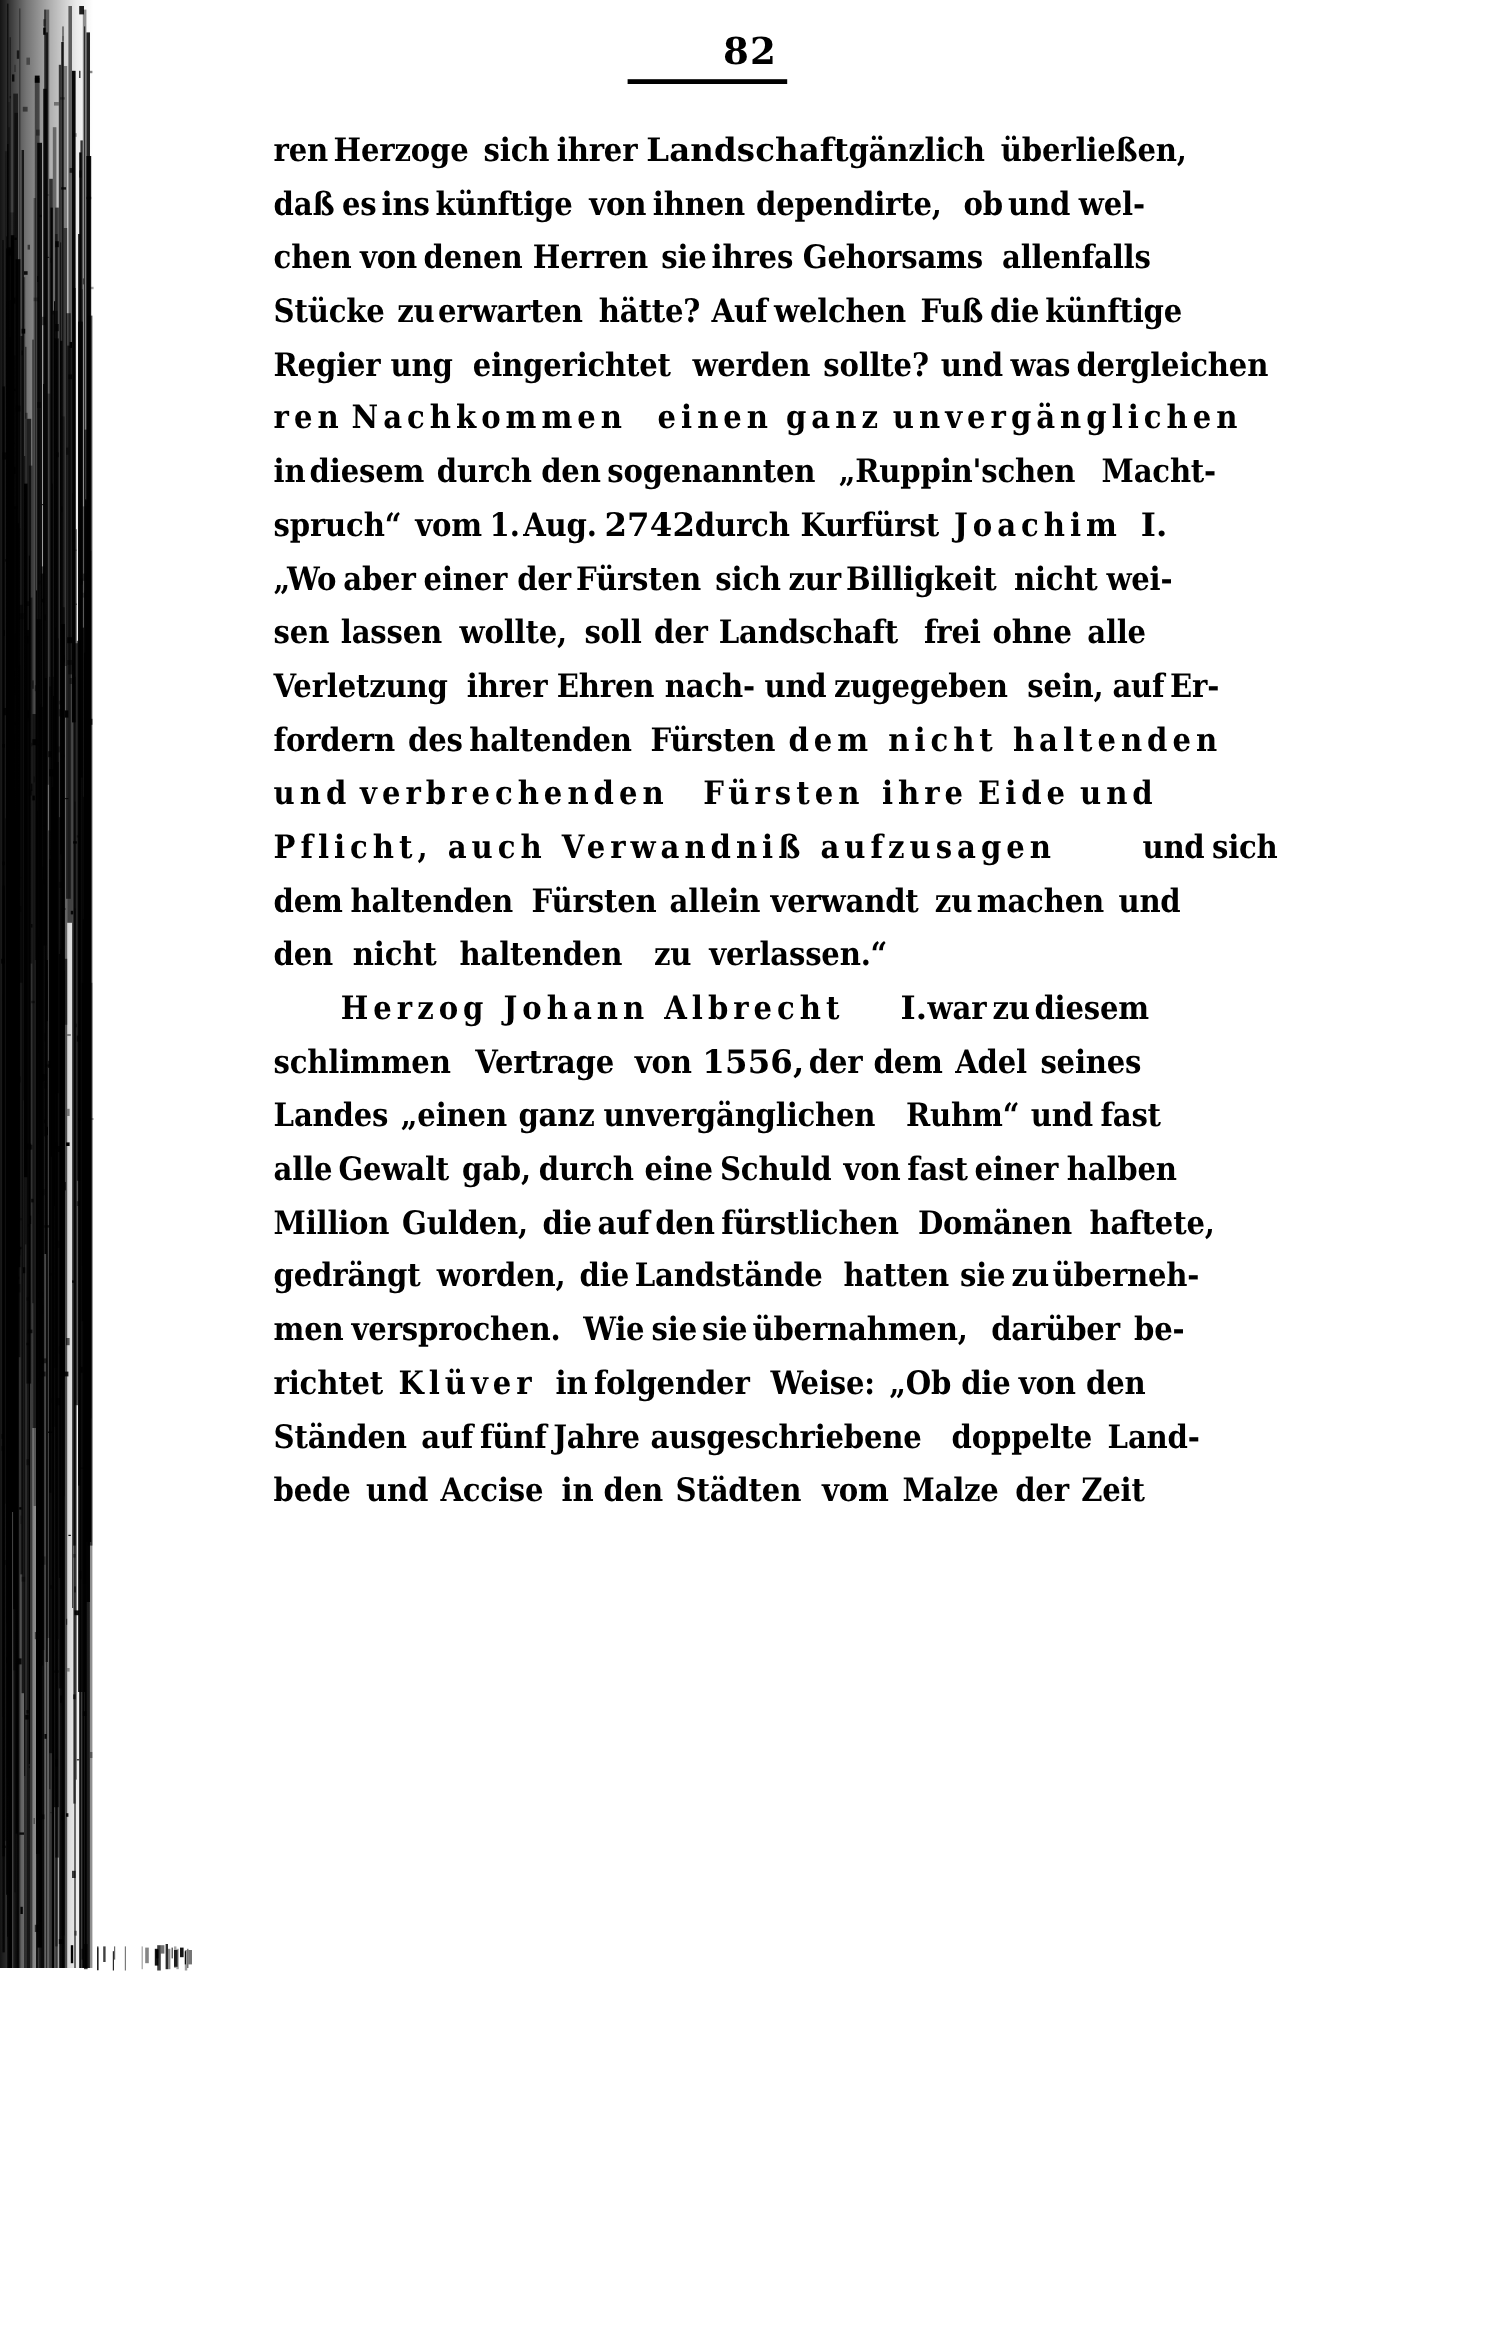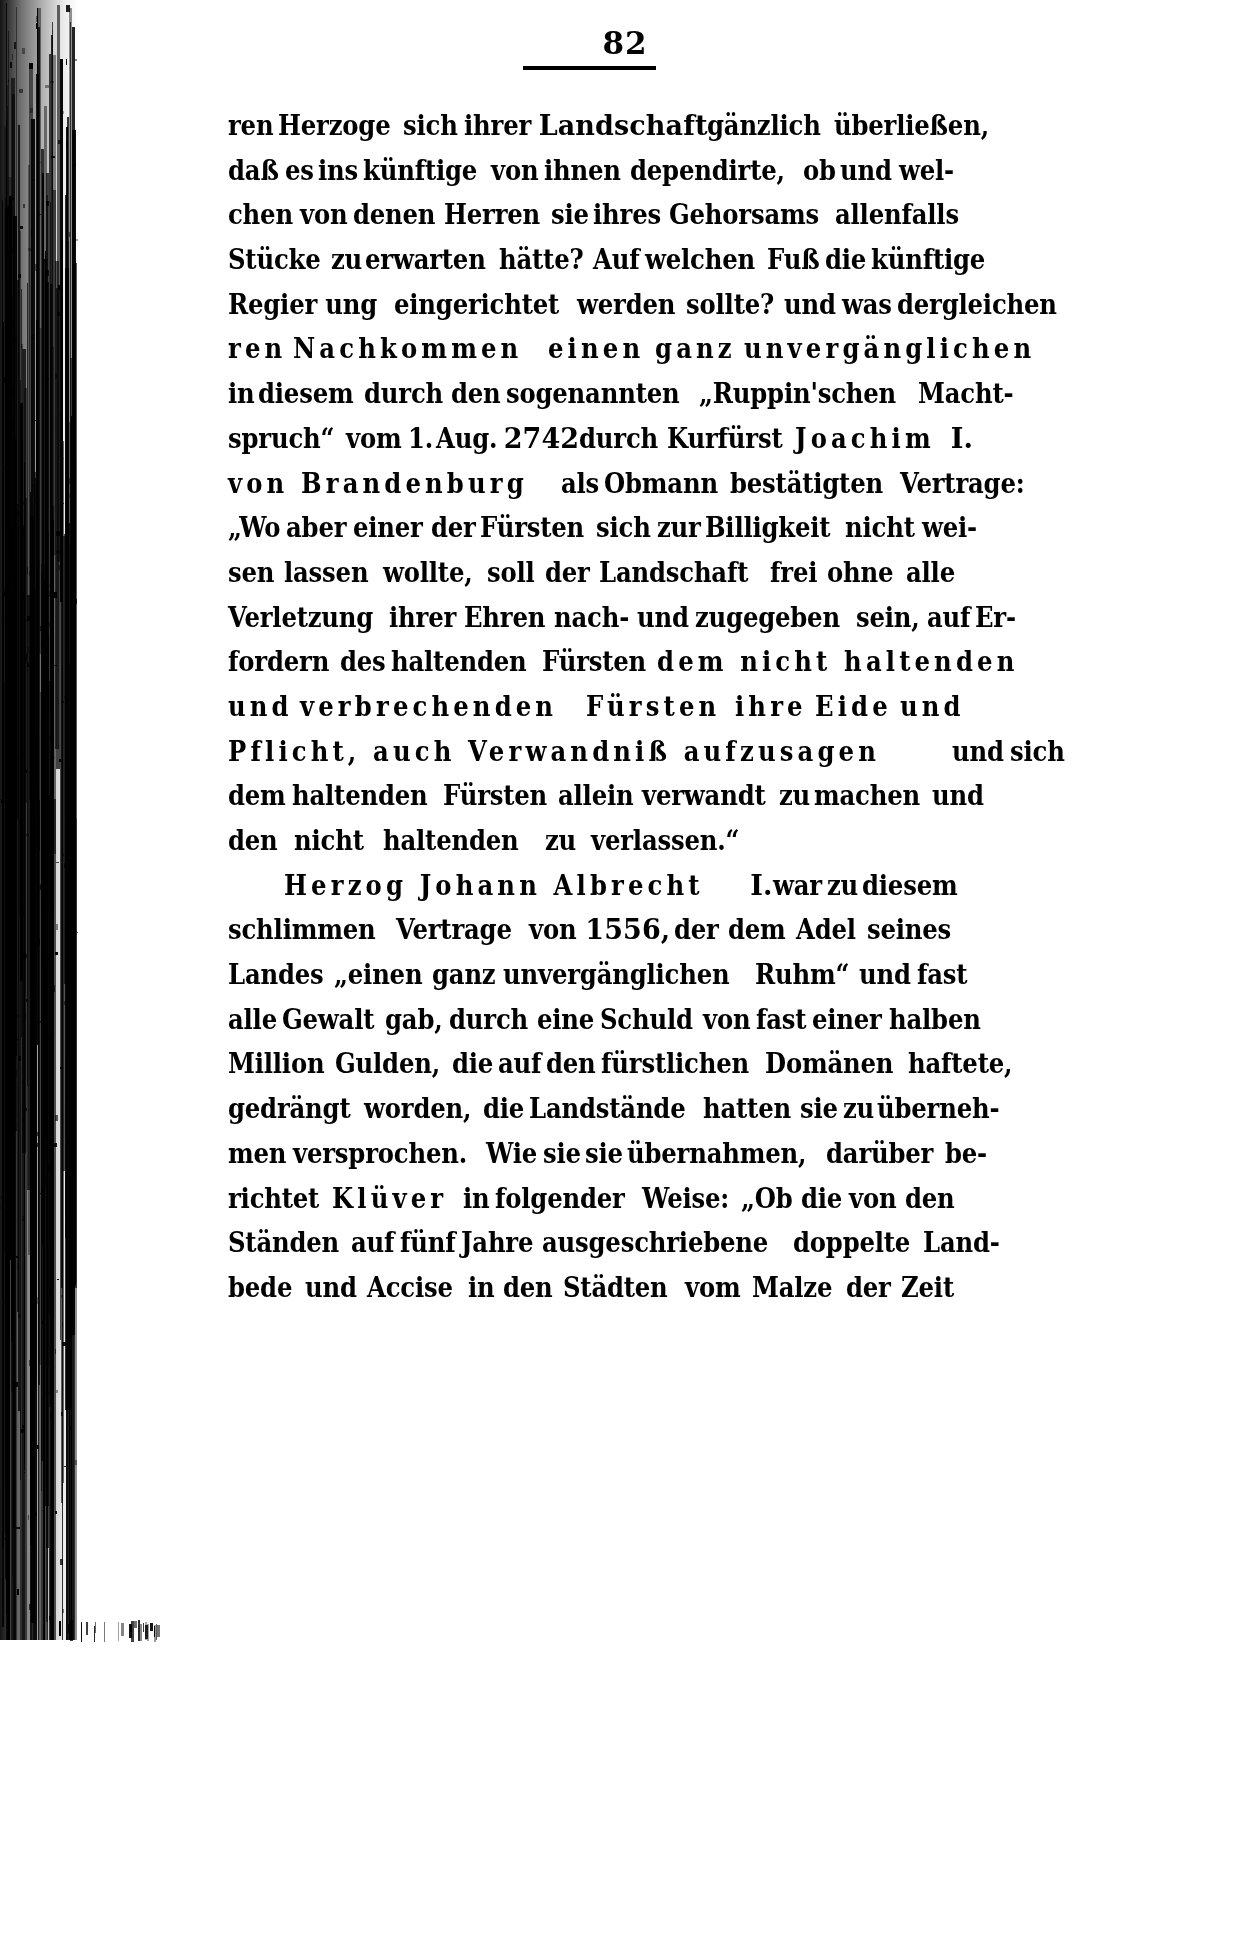--- a/index.html
+++ b/index.html
@@ -653,27 +653,20 @@
         <span class="fr">vom</span>
         <span class="fr">1.</span>
         <span class="fr">Aug.</span>
         <span class="an">2742</span>
         <span class="fr">durch</span>
         <span class="fr">Kurfürst</span>
         <span class="fr sp">Joachim</span>
         <span class="an">I.</span>
       </div>
       <div class="line">
-        <span class="fr sp">von Brandenburg</span>
-        <span class="fr">als</span>
-        <span class="fr">Obmann</span>
-        <span class="fr">bestätigten</span>
-        <span class="fr">Vertrage:</span>
-      </div>
-      <div class="line">
         <span class="fr">„Wo</span>
         <span class="fr">aber</span>
         <span class="fr">einer</span>
         <span class="fr">der</span>
         <span class="fr">Fürsten</span>
         <span class="fr">sich</span>
         <span class="fr">zur</span>
         <span class="fr">Billigkeit</span>
         <span class="fr">nicht</span>
         <span class="fr">wei‐</span>

